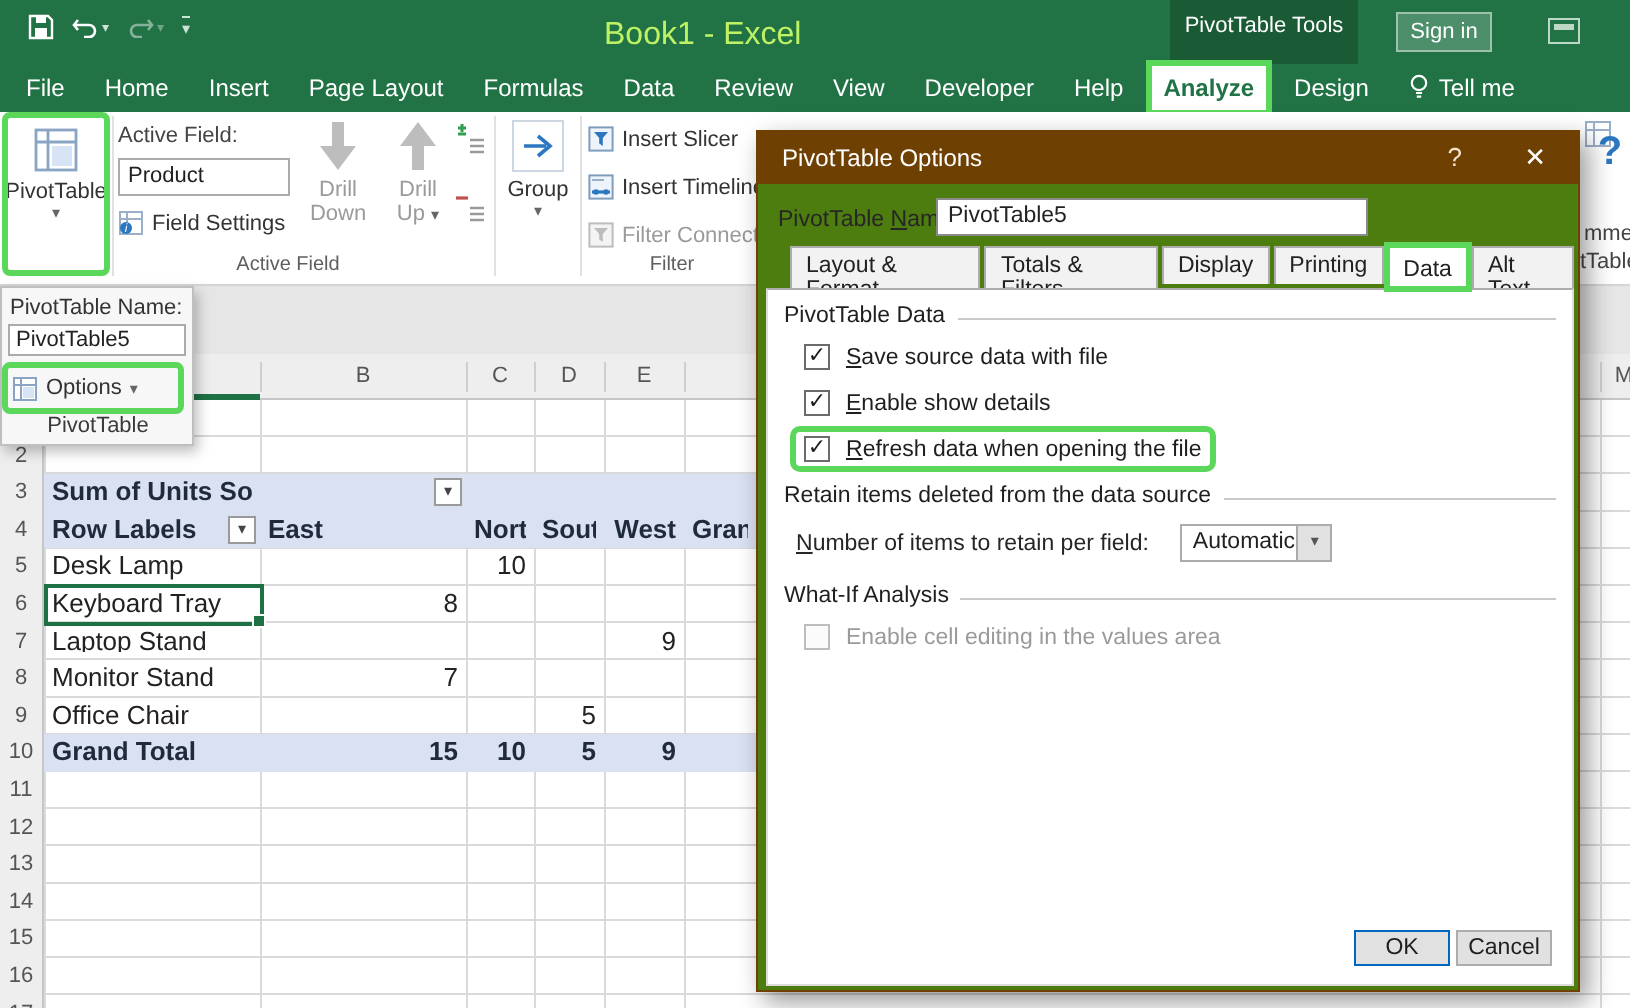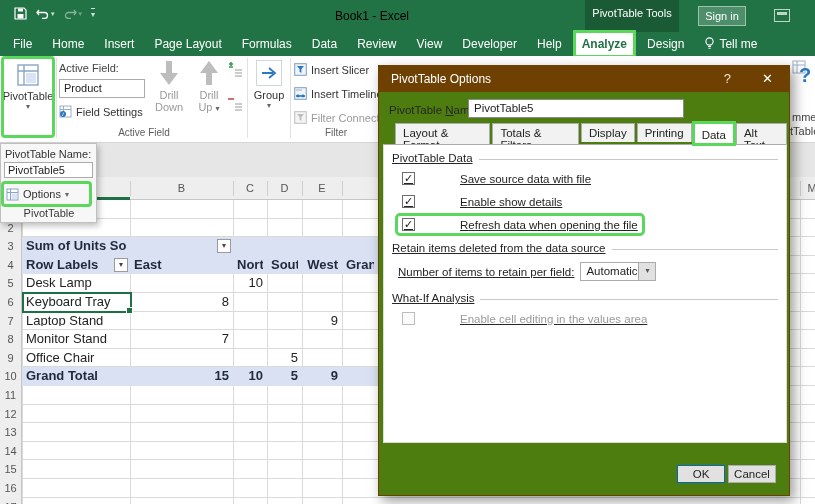--- a/index.html
+++ b/index.html
@@ -4,21 +4,21 @@
 <style>
   * { margin:0; padding:0; box-sizing:border-box; }
   body { background:#777; }
   #stage{ position:relative; width:815px; height:504px; overflow:hidden;
           background:#fff; font-family:"Liberation Sans",sans-serif; color:#262626; }
 
   
   .titlebar{ position:absolute; left:0; top:0; width:815px; height:32px; background:#217346; }
   .qat{ position:absolute; left:14px; top:7px; display:flex; align-items:center; gap:9px; }
   .qat .ddarr{ color:#cfe3d6; font-size:7px; }
-  .wintitle{ position:absolute; left:335px; top:9px; font-size:12px; color:#000000; }
+  .wintitle{ position:absolute; left:302px; top:9px; font-size:16px; color:#bef264; }
   .ctx-tools{ position:absolute; left:585px; top:0; width:94px; height:32px; background:#1a5b36;
               color:#fff; font-size:11px; text-align:center; padding-top:7px; }
   .signin{ position:absolute; left:698px; top:6px; width:48px; height:20px; background:rgba(255,255,255,.20);
            border:1px solid rgba(255,255,255,.45); color:#fff; font-size:11px; text-align:center; line-height:18px; }
   .ribbonopts{ position:absolute; left:774px; top:9px; width:16px; height:13px; border:1px solid #bcd7c6; }
   .ribbonopts::after{ content:""; position:absolute; left:2px; top:2px; width:10px; height:3px; background:#bcd7c6; }
 
   
   .tabrow{ position:absolute; left:0; top:32px; width:815px; height:24px; background:#217346;
            display:flex; align-items:stretch; padding-left:6px; }
@@ -92,32 +92,32 @@
   .dlg-title .t{ position:absolute; left:12px; top:6px; font-size:12px; }
   .dlg-title .help{ position:absolute; right:58px; top:5px; font-size:13px; color:#f4e3cf; }
   .dlg-title .close{ position:absolute; right:16px; top:5px; font-size:13px; color:#fff; }
   .dlg-namerow{ position:absolute; left:10px; top:38px; }
   .dlg-nameinput{ position:absolute; left:89px; top:33px; width:216px; height:19px; background:#fff;
                   border:1px solid #8a8a8a; line-height:17px; padding-left:5px; color:#222; }
   .dlg-tabs{ position:absolute; left:16px; top:57px; height:21px; display:flex; align-items:flex-start; }
   .dtab{ border:1px solid #acacac; border-bottom:none; background:#f2f2f2; padding:3px 7px 3px 7px;
          margin-right:2px; font-size:11.5px; color:#222; position:relative; }
   .dtab.active{ background:#fff; padding-top:5px; outline:3px solid #5bd75b; outline-offset:-1px; z-index:2; }
-  .dlg-page{ position:absolute; left:4px; top:78px; width:404px; height:299px; background:#fff;
-             border:1px solid #dcdcdc; border-top:1px solid #acacac;text-decoration:underline; }
+  .dlg-page{ position:absolute; left:4px; top:78px; width:404px; height:349px; background:#fff;
+             border:1px solid #dcdcdc; border-top:1px solid #acacac; }
   .grphead{ display:flex; align-items:center; margin:0 8px 0 8px; color:#1f1f1f; }
   .grphead .ln{ flex:1; border-top:1px solid #c9c9c9; margin-left:6px; margin-top:2px; }
   .cbrow{ display:flex; align-items:center; gap:8px; margin:6px 0 6px 14px; padding:2px 4px; width:fit-content; }
   .cbrow.hlbox{ outline:3px solid #5bd75b; border-radius:2px; }
   .cb{ width:13px; height:13px; border:1px solid #6b6b6b; background:#fff; font-size:11px;
        line-height:11px; text-align:center; color:#1a1a1a; flex:0 0 13px; }
   .cb.disabled{ border-color:#bdbdbd; background:#fbfbfb; }
-  .cblab{ color:#1f1f1f;margin-left:37px; }
+  .cblab{ color:#1f1f1f; }
   .cblab.dis{ color:#9a9a9a; }
-  .numrow{ display:flex; align-items:center; margin-left:14px; margin-top:8px; gap:6px; }
+  .numrow{ display:flex; align-items:center; margin-left:14px; margin-top:8px; gap:16px; }
   .dd{ position:relative; width:76px; height:19px; border:1px solid #ababab; background:#fff; }
   .dd .v{ position:absolute; left:5px; top:2px; color:#222; }
   .dd .a{ position:absolute; right:0; top:0; width:17px; height:17px; background:#e1e1e1;
           border-left:1px solid #ababab; text-align:center; font-size:8px; line-height:16px; color:#555; }
   .dlg-btn{ position:absolute; width:48px; height:18px; background:#e1e1e1; border:1px solid #adadad;
             text-align:center; line-height:16px; font-size:11.5px; color:#1f1f1f; }
   .dlg-btn.primary{ border:1px solid #0067c0;margin-left:24px; }
   u{ text-decoration:underline; }
   svg{ display:block; }
 </style>

